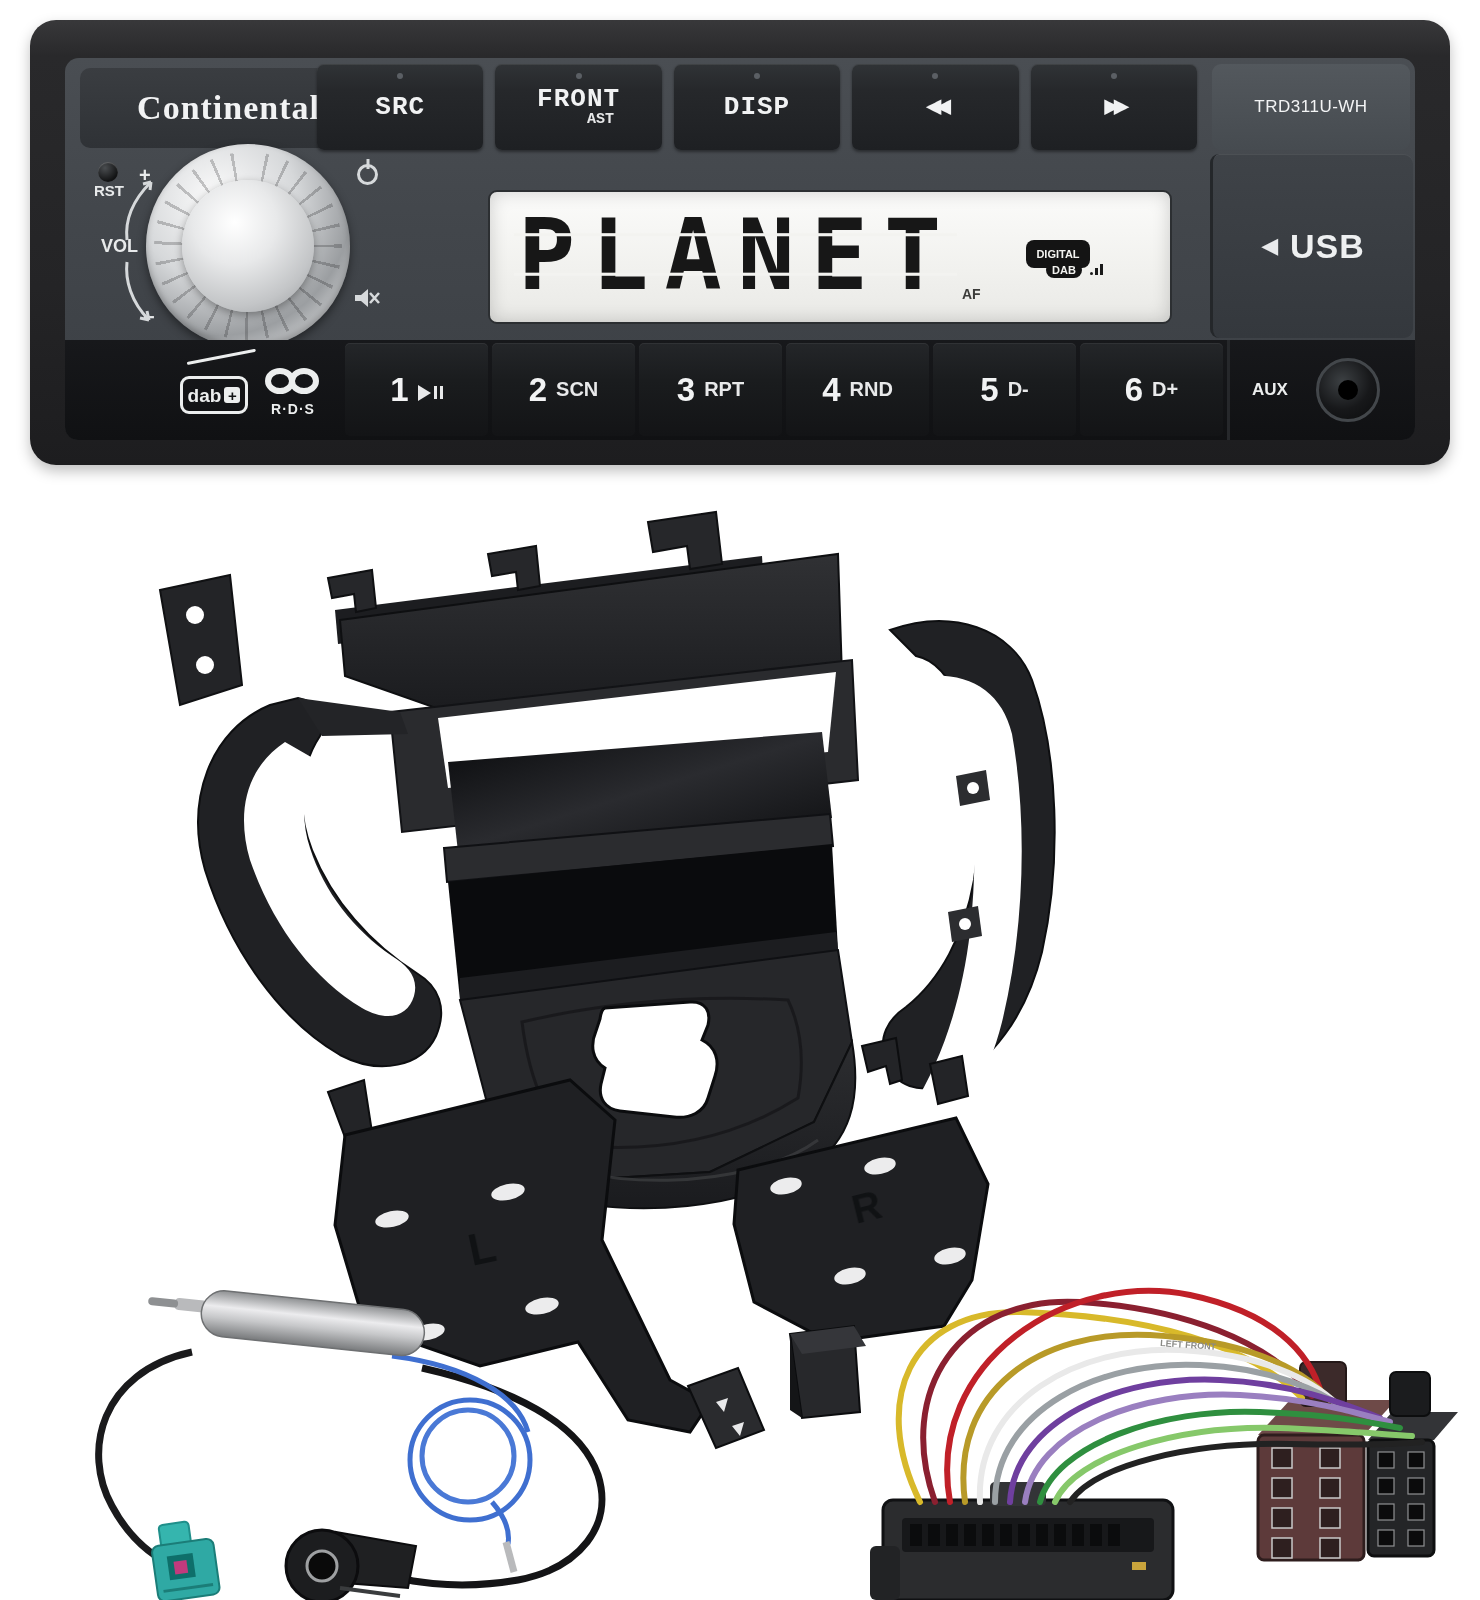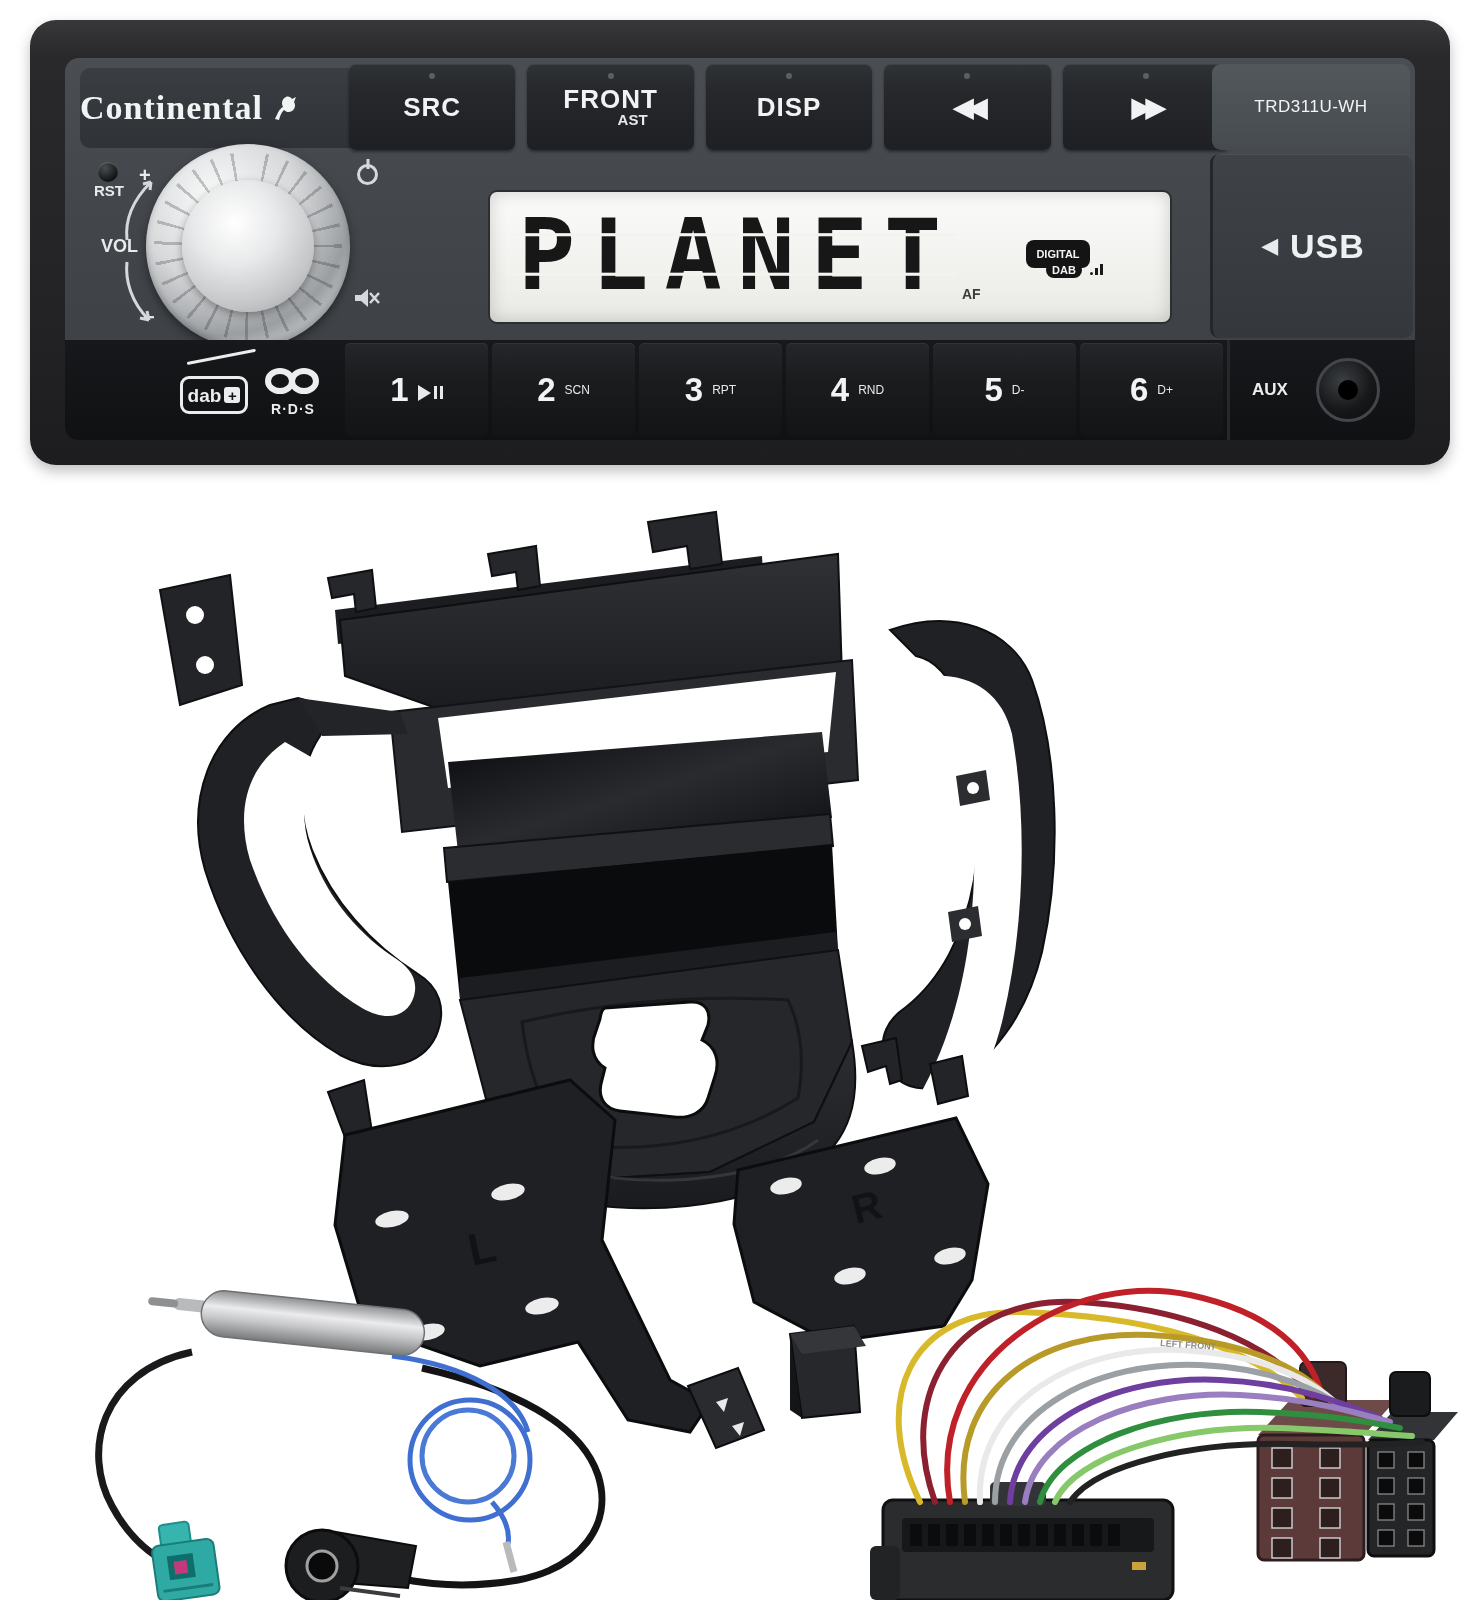--- a/index.html
+++ b/index.html
@@ -8,23 +8,23 @@
   .abs{position:absolute;}
 
   
   #radio{position:absolute;left:30px;top:20px;width:1420px;height:445px;}
   .sleeve{position:absolute;inset:0;background:linear-gradient(180deg,#38383a 0%,#29292b 8%,#242426 60%,#1d1d1f 100%);
           border-radius:26px;box-shadow:0 6px 14px rgba(0,0,0,.25);}
   .faceplate{position:absolute;left:35px;top:38px;width:1350px;height:382px;
              background:linear-gradient(180deg,#4a4e53 0%,#42464b 45%,#3b3f44 100%);
              border-radius:14px;}
   .logo-plate{position:absolute;left:15px;top:10px;width:280px;height:80px;background:linear-gradient(180deg,#3a3d41,#2f3236);
-              border-radius:10px;display:flex;align-items:center;justify-content:flex-start;gap:6px;}
+              border-radius:10px;display:flex;align-items:center;justify-content:flex-end;gap:6px;}
   .brand{color:#f2f3f4;font-family:"Liberation Serif",serif;font-weight:bold;font-size:34px;letter-spacing:1px;}
-  .btn-row{position:absolute;left:284px;top:6px;width:880px;height:86px;display:flex;gap:12px;}
+  .btn-row{position:absolute;left:252px;top:6px;width:880px;height:86px;display:flex;gap:12px;font-family:Liberation Mono, monospace;}
   .pushbtn{flex:1;position:relative;background:linear-gradient(180deg,#303336 0%,#26282b 30%,#1e2023 100%);
            border-radius:7px;display:flex;flex-direction:column;align-items:center;justify-content:center;
            box-shadow:inset 0 1px 0 rgba(255,255,255,.08),0 2px 3px rgba(0,0,0,.4);}
   .pushbtn .led{position:absolute;top:9px;left:50%;transform:translateX(-50%);width:6px;height:6px;border-radius:50%;background:#5b5f64;}
   .pushbtn .lbl{color:#f1f2f3;font-weight:bold;font-size:26px;letter-spacing:1px;line-height:26px;}
   .pushbtn .sub{color:#e7e8e9;font-weight:bold;font-size:15px;line-height:16px;margin-left:44px;}
   .model-plate{position:absolute;left:1147px;top:6px;width:198px;height:86px;background:linear-gradient(180deg,#53585d,#464b50);
                border-radius:9px;display:flex;align-items:center;justify-content:center;}
   .model-plate span{color:#f3f4f5;font-weight:normal;font-size:17px;letter-spacing:.5px;}
 
@@ -71,21 +71,21 @@
   .dab-logo .plus{width:16px;height:16px;background:#eceeee;color:#141517;font-weight:bold;font-size:15px;
                   display:grid;place-items:center;border-radius:3px;}
   .dab-antenna{position:absolute;left:122px;top:22px;width:70px;height:3px;background:#eceeee;transform:rotate(-11deg);transform-origin:left center;border-radius:2px;}
   .rds{position:absolute;left:196px;top:28px;width:64px;text-align:center;}
   .rds .txt{color:#eceeee;font-weight:bold;font-size:14px;letter-spacing:1px;margin-top:1px;}
   .preset-row{position:absolute;left:280px;top:3px;width:878px;height:93px;display:flex;gap:4px;}
   .preset{flex:1;background:linear-gradient(180deg,#242629 0%,#1a1c1e 40%,#131416 100%);border-radius:5px;
           display:flex;align-items:center;justify-content:center;gap:9px;
           box-shadow:inset 0 1px 0 rgba(255,255,255,.06);}
   .preset .num{color:#f2f3f4;font-weight:bold;font-size:33px;}
-  .preset .fn{color:#e8e9ea;font-weight:normal;font-size:12px;}
+  .preset .fn{color:#e8e9ea;font-weight:bold;font-size:20px;}
   .pp{display:inline-flex;align-items:center;gap:3px;margin-top:6px;}
   .pp .tri{width:0;height:0;border-left:13px solid #e8e9ea;border-top:8px solid transparent;border-bottom:8px solid transparent;}
   .pp .bar{width:3px;height:13px;background:#e8e9ea;}
   .aux-zone{position:absolute;left:1162px;top:0;width:188px;height:100px;border-left:3px solid #26282b;}
   .aux-lbl{position:absolute;left:22px;top:40px;color:#eceeee;font-weight:bold;font-size:17px;}
   .aux-jack{position:absolute;left:86px;top:18px;width:58px;height:58px;border-radius:50%;
             background:radial-gradient(circle at 40% 35%,#3c4043,#17181a 55%,#0b0c0d);border:3px solid #43474b;}
   .aux-jack i{position:absolute;left:50%;top:50%;transform:translate(-50%,-50%);width:20px;height:20px;border-radius:50%;background:#000;display:block;}
 
   svg text{font-family:"Liberation Sans",sans-serif;}

